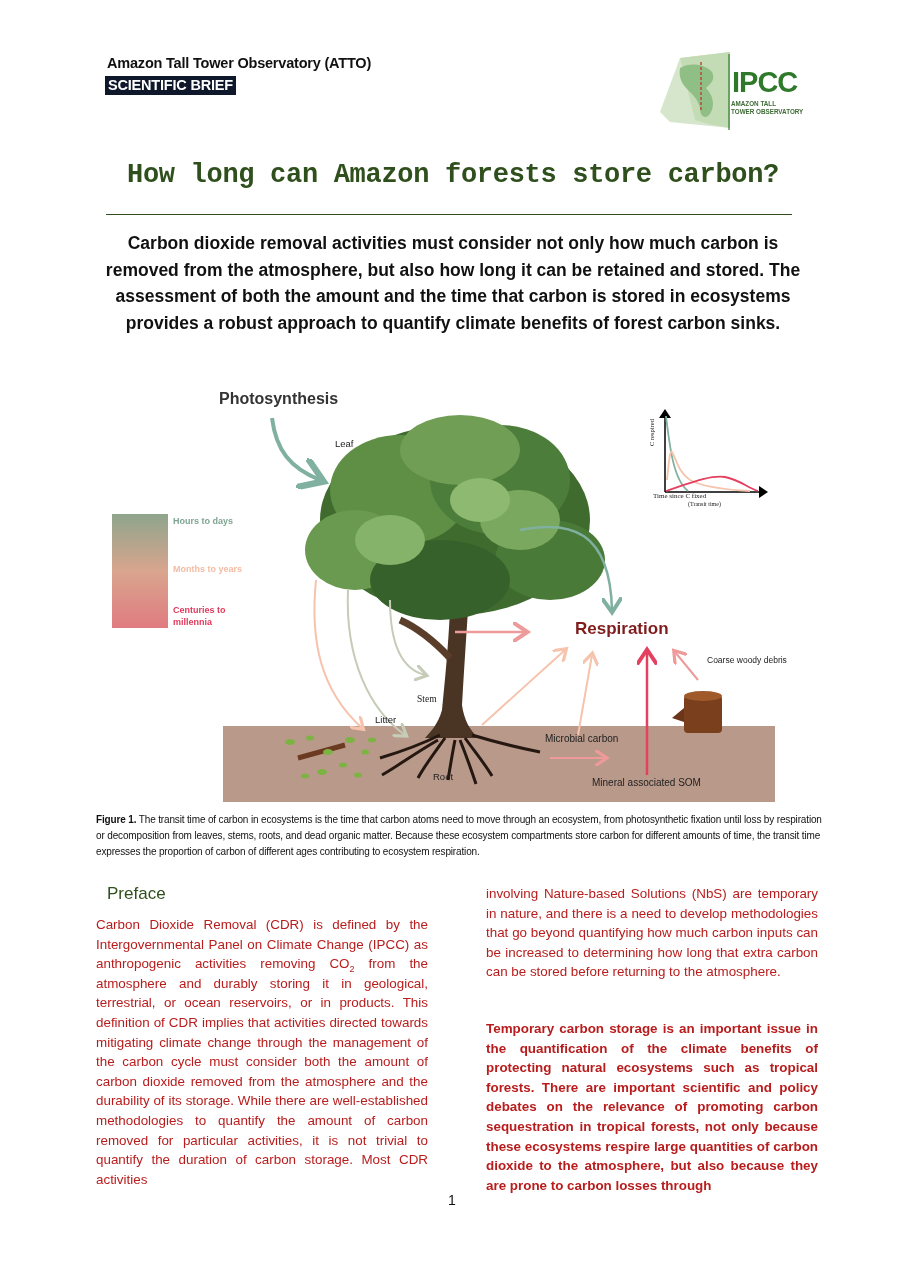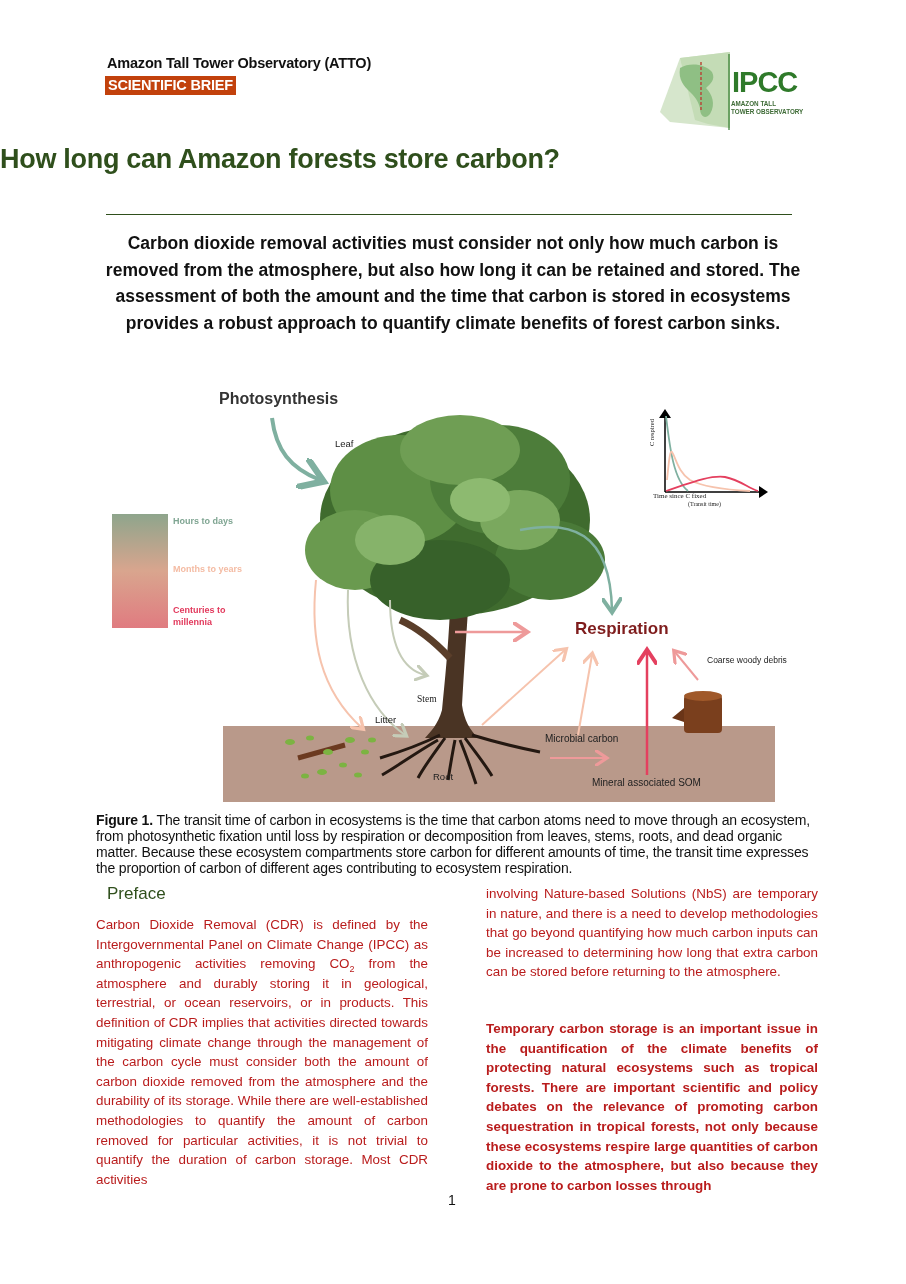--- a/index.html
+++ b/index.html
@@ -1,40 +1,40 @@
 <!DOCTYPE html>
 <html><head>
 <meta charset="utf-8">
 <style>
   html, body { margin: 0; padding: 0; background: #ffffff; }
   body { width: 906px; height: 1284px; position: relative; overflow: hidden; font-family: "Liberation Sans", sans-serif; color: #000; }
   .abs { position: absolute; }
 
   .org { left: 107px; top: 55px; font-size: 14.5px; font-weight: bold; color: #111; letter-spacing: -0.2px; }
-  .brief { left: 105px; top: 76px; background: #c2410c; color: #fff; font-weight: bold; font-size: 14.5px; padding: 1px 3px 2px 3px; letter-spacing: -0.2px; }
+  .brief { left: 105px; top: 76px; background: #0f172a; color: #fff; font-weight: bold; font-size: 14.5px; padding: 1px 3px 2px 3px; letter-spacing: -0.2px; }
 
   .logo { left: 650px; top: 50px; width: 160px; height: 80px; }
   .logo-word { left: 732px; top: 66px; font-size: 29px; font-weight: bold; color: #2f7a2a; letter-spacing: -1px; }
   .logo-sub { left: 731px; top: 100px; font-size: 6.3px; color: #3e6b36; line-height: 8px; font-weight: bold; }
 
-  .title { left: 0; width: 906px; top: 144px; font-size: 27px; font-weight: bold; color: #2f4f1c; letter-spacing: -0.3px; }
+  .title { left: 0; width: 906px; top: 160px; text-align: center; font-size: 27px; font-weight: bold; color: #2f4f1c; letter-spacing: -0.3px; font-family: Liberation Mono, monospace; }
   .rule { left: 106px; top: 214px; width: 686px; height: 0; border-top: 1.5px solid #2f4f1c; }
 
   .lead { left: 100px; width: 706px; top: 230px; text-align: center; font-size: 17.5px; font-weight: bold; line-height: 26.5px; color: #111; }
 
   .fig { left: 100px; top: 380px; width: 720px; height: 425px; }
 
   .lbl { position: absolute; font-size: 9.5px; color: #222; white-space: nowrap; }
   .ps { left: 219px; top: 390px; font-size: 16px; font-weight: bold; color: #333; }
   .resp { left: 575px; top: 619px; font-size: 17px; font-weight: bold; color: #7f1d1d; }
   .lg1 { left: 173px; top: 516px; font-size: 9px; font-weight: bold; color: #7fa592; }
   .lg2 { left: 173px; top: 564px; font-size: 9px; font-weight: bold; color: #f4bba3; }
   .lg3 { left: 173px; top: 604px; font-size: 9px; font-weight: bold; color: #e2395c; line-height: 12px; }
 
-  .caption { left: 96px; top: 812px; width: 730px; font-size: 14px; line-height: 16px; color: #111; letter-spacing: -0.15px; }
+  .caption { left: 96px; top: 812px; width: 730px; font-size: 10px; line-height: 16px; color: #111; letter-spacing: -0.15px; }
   .caption b { font-weight: bold; }
 
   .preface { left: 107px; top: 884px; font-size: 17px; font-weight: normal; color: #2f4f1c; }
   .col { font-size: 13.4px; line-height: 19.6px; text-align: justify; color: #b91c1c; }
   .col1 { left: 96px; top: 915px; width: 332px; }
   .col2a { left: 486px; top: 884px; width: 332px; }
   .col2b { left: 486px; top: 1019px; width: 332px; font-weight: bold; }
   .pnum { left: 448px; top: 1192px; font-size: 14px; color: #111; }
   sub { font-size: 9px; line-height: 0; }
 </style>

